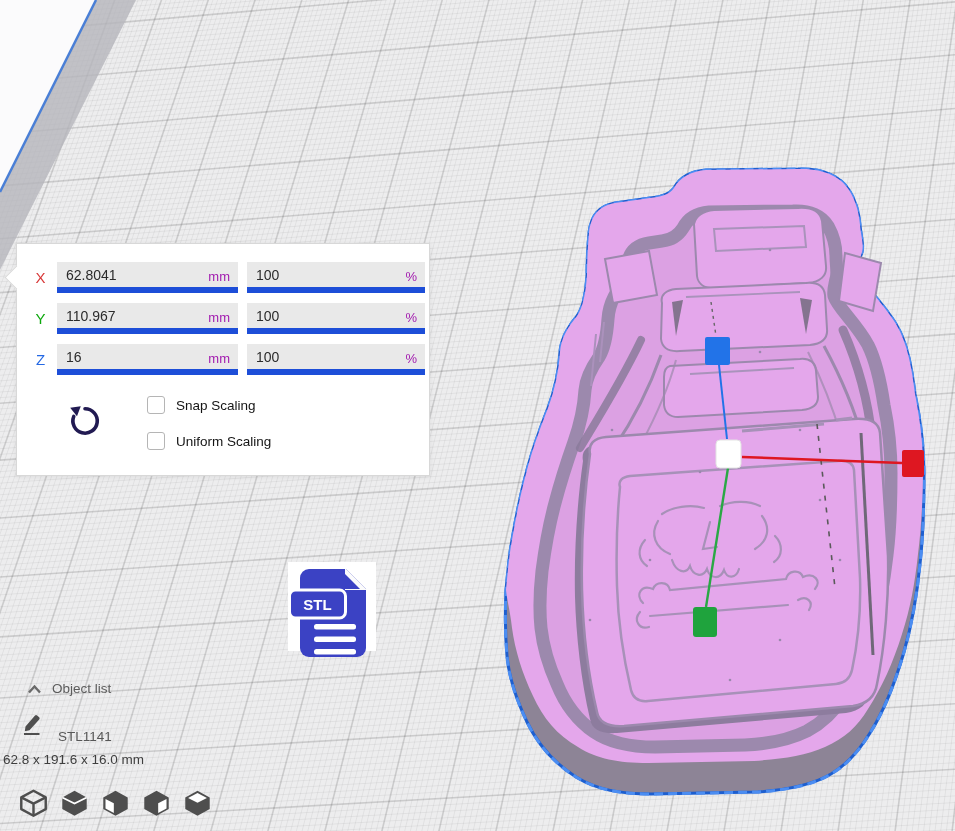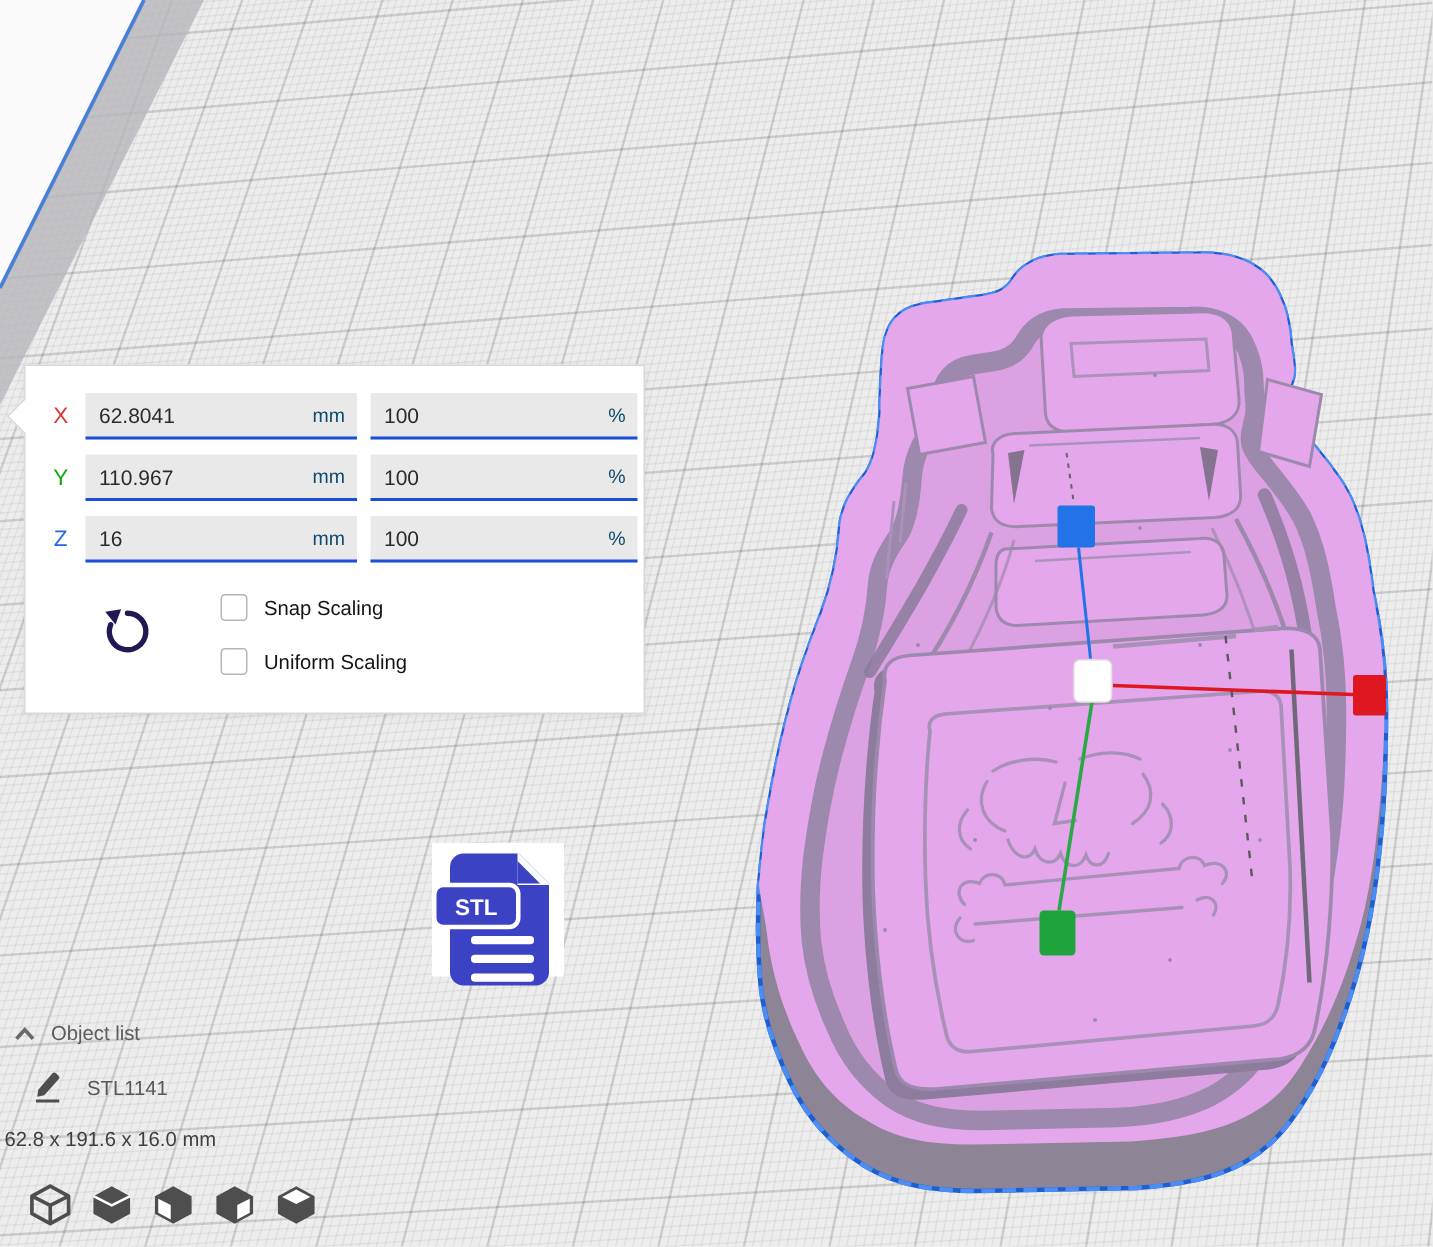--- a/index.html
+++ b/index.html
@@ -21,42 +21,42 @@
     border-left:1px solid #d8d8d8;border-bottom:1px solid #d8d8d8;
     transform:rotate(45deg);
   }
   .prow{
     display:grid;grid-template-columns:15px 181px 178px;column-gap:9px;
     align-items:center;margin:0 0 10px 16px;height:31px;
   }
   .prow.first{padding-top:18px}
   .axl{font-size:15px;text-align:center}
   .ax-x{color:#d83a3a}.ax-y{color:#0ca80c}.ax-z{color:#2468e4}
-  .fld{position:relative;height:31px;background:#e9e9e9;border-bottom:2px solid #1d4ed8;box-sizing:border-box}
+  .fld{position:relative;height:31px;background:#e9e9e9;border-bottom:6px solid #1d4ed8;box-sizing:border-box}
   .fld input{
     position:absolute;inset:0;width:100%;border:0;background:transparent;outline:none;
     font-family:"Liberation Sans",sans-serif;font-size:14px;color:#2b2b2b;padding:0 30px 0 9px;box-sizing:border-box;
   }
-  .fld .unit{position:absolute;right:8px;top:7px;font-size:13px;color:#0c4a6e;pointer-events:none}
+  .fld .unit{position:absolute;right:8px;top:7px;font-size:13px;color:#a21caf;pointer-events:none}
   .reset-btn{
     position:absolute;left:50px;top:158px;width:36px;height:38px;border:0;background:transparent;
     padding:0;cursor:pointer;
   }
   .cbrow{position:absolute;left:130px;display:flex;align-items:center;gap:11px}
   .cbrow .cb{width:18px;height:18px;background:#fff;border:1px solid #b5b5b5;border-radius:3px;box-sizing:border-box}
   .cbrow .cblabel{font-size:13.5px;color:#141414}
 
   
   .stl-icon{position:absolute;left:288px;top:562px;width:88px;height:89px;background:#fff}
 
   
-  .ol-header{position:absolute;left:8px;top:681px;display:flex;align-items:center;gap:9px}
+  .ol-header{position:absolute;left:26px;top:681px;display:flex;align-items:center;gap:9px}
   .ol-header span{font-size:13.5px;color:#5c5c5c}
   .ol-item{position:absolute;left:21px;top:711px;display:flex;align-items:flex-start;gap:15px}
-  .ol-item span{font-size:13.5px;color:#575757;margin-top:7px}
+  .ol-item span{font-size:13.5px;color:#575757;margin-top:18px}
   .dims{position:absolute;left:3px;top:752px;font-size:13.5px;color:#3e3e3e}
   .views{position:absolute;left:19px;top:788px;display:flex;gap:12px}
   .views .vbtn{width:29px;height:30px;border:0;background:transparent;padding:0;cursor:pointer}
 </style>
 </head>
 <body>
 
 <div class="stage" style="position:absolute;inset:0">
 
   <svg id="grid" class="layer" width="955" height="831" viewBox="0 0 955 831">

